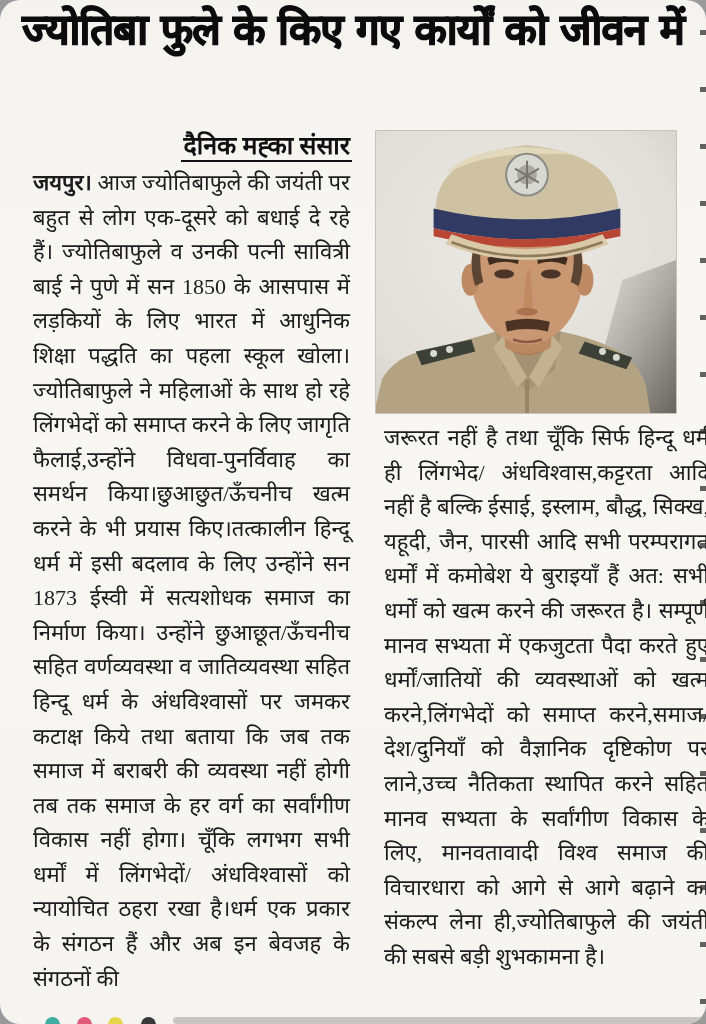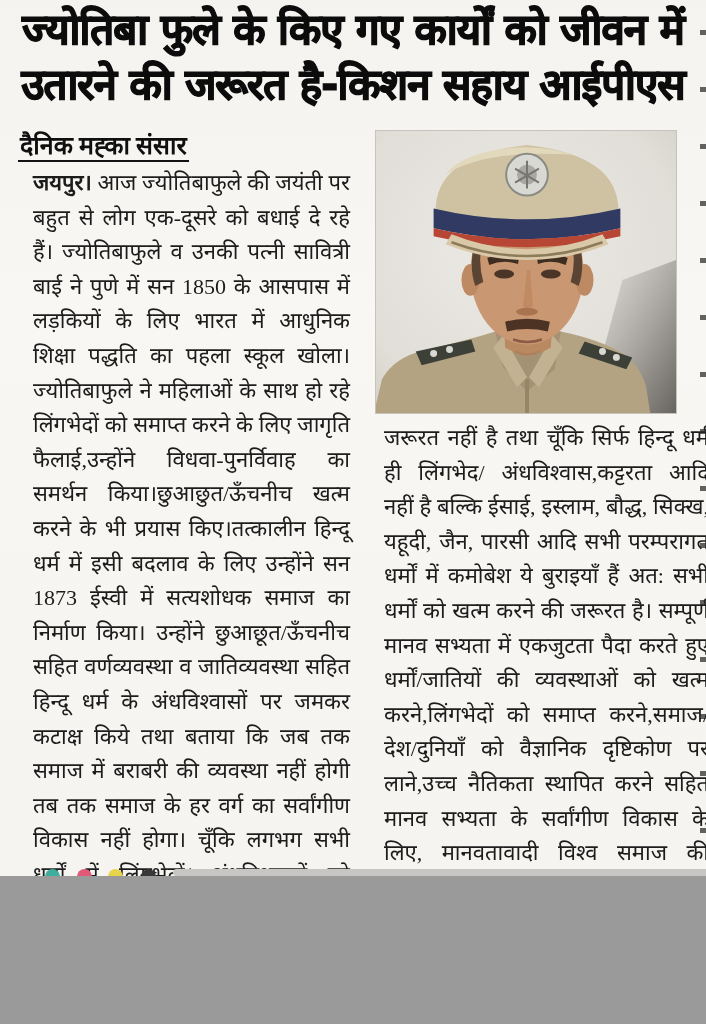--- a/index.html
+++ b/index.html
@@ -1,33 +1,34 @@
 <!DOCTYPE html>
 <html><head>
 <meta charset="utf-8">
 <style>
   * { margin:0; padding:0; box-sizing:border-box; }
   html,body { background:#9a9a9a; }
   .page {
-    position:relative; width:706px; height:876px; margin:0 auto;
+    position:relative; width:706px; height:1024px; margin:0 auto;
     background:linear-gradient(180deg,#f4f3f0 0%,#f8f7f4 35%,#f5f4f1 100%);
     overflow:hidden;
     font-family:"Liberation Serif","DejaVu Serif",serif;
     color:#1c1c1c;
+    border-radius:20px;
   }
   .headline {
     position:absolute; top:2px; left:4px; width:698px;
     text-align:center; white-space:nowrap; overflow:hidden;
     font-family:"DejaVu Sans","Liberation Sans",sans-serif;
     font-weight:900; font-size:42px; line-height:55px;
     color:#0c0c0c; -webkit-text-stroke:1.2px #0c0c0c; letter-spacing:-1px;
   }
   .byline {
     position:absolute; top:127px; left:18px; width:334px;
-    text-align:left; white-space:nowrap;
+    text-align:right; white-space:nowrap;
     font-size:25px; font-weight:bold; color:#101010;
   }
   .byline span { border-bottom:2.5px solid #121212; padding:0 2px 1px 2px; }
   .photo-frame {
     position:absolute; left:375px; top:130px; width:302px; height:284px;
     border:1px solid #c6c3bd; background:#e5e2dd;
   }
   .photo-frame svg { display:block; width:100%; height:100%; filter:blur(0.4px); }
   .col {
     position:absolute; text-align:justify;
@@ -51,21 +52,20 @@
     background:#c7c6c4; border-radius:4px 0 0 4px;
   }
 </style>
 </head>
 <body>
 
 <div class="page">
 
   <div class="headline">
     <span>ज्योतिबा फुले के किए गए कार्यों को जीवन में</span><br>
-    <span>उतारने की जरूरत है-किशन सहाय आईपीएस</span>
   </div>
 
   <div class="byline">
     <span>दैनिक मह्का संसार</span>
   </div>
 
   <div class="photo-frame">
     <svg viewBox="0 0 302 284" preserveAspectRatio="none">
       <defs>
         <radialGradient id="bg" cx="45%" cy="40%" r="80%">

